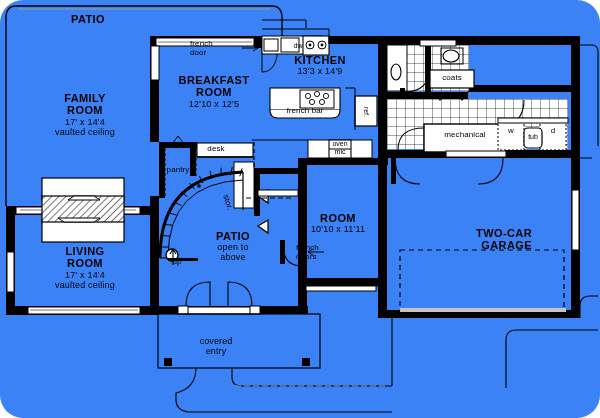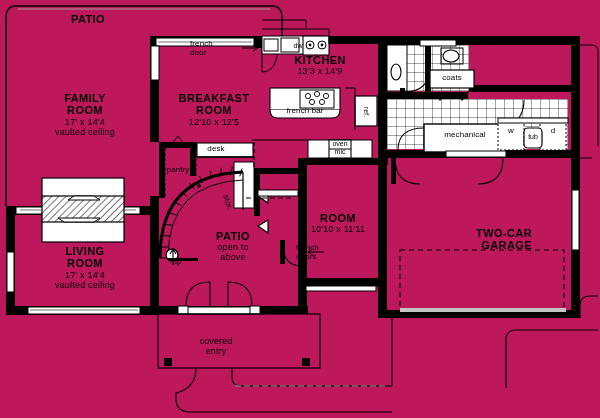--- a/index.html
+++ b/index.html
@@ -1,17 +1,17 @@
 <!DOCTYPE html>
 <html><head>
 <meta charset="utf-8">
 <style>
   html,body{margin:0;padding:0;background:#ffffff;}
   body{width:600px;height:418px;overflow:hidden;font-family:"Liberation Sans",sans-serif;}
-  #plan{position:relative;width:600px;height:418px;background:#be185d;}
+  #plan{position:relative;width:600px;height:418px;background:#3b82f6;border-radius:23px;}
   #plan svg{position:absolute;left:0;top:0;}
   .lbl{position:absolute;text-align:center;color:#000;line-height:1.12;white-space:nowrap;}
   .room-name{font-weight:bold;font-size:11px;letter-spacing:.4px;}
   .room-dim{font-size:9px;letter-spacing:.2px;}
   .room-note{font-size:9px;letter-spacing:.2px;}
   .tiny{font-size:8px;letter-spacing:.1px;}
   .tiny7{font-size:7px;}
   .rot{transform-origin:50% 50%;}
 </style>
 </head>
@@ -272,21 +272,21 @@
   <div class="room-note">vaulted  ceiling</div>
 </div>
 
 <div class="lbl" style="left:35px;top:245px;width:100px;">
   <div class="room-name">LIVING</div>
   <div class="room-name">ROOM</div>
   <div class="room-dim">17'  x  14'4</div>
   <div class="room-note">vaulted  ceiling</div>
 </div>
 
-<div class="lbl" style="left:158px;top:92px;width:112px;">
+<div class="lbl" style="left:158px;top:74px;width:112px;">
   <div class="room-name">BREAKFAST</div>
   <div class="room-name">ROOM</div>
   <div class="room-dim">12'10  x  12'5</div>
 </div>
 
 <div class="lbl" style="left:272px;top:54px;width:96px;">
   <div class="room-name">KITCHEN</div>
   <div class="room-dim">13'3  x  14'9</div>
 </div>
 

